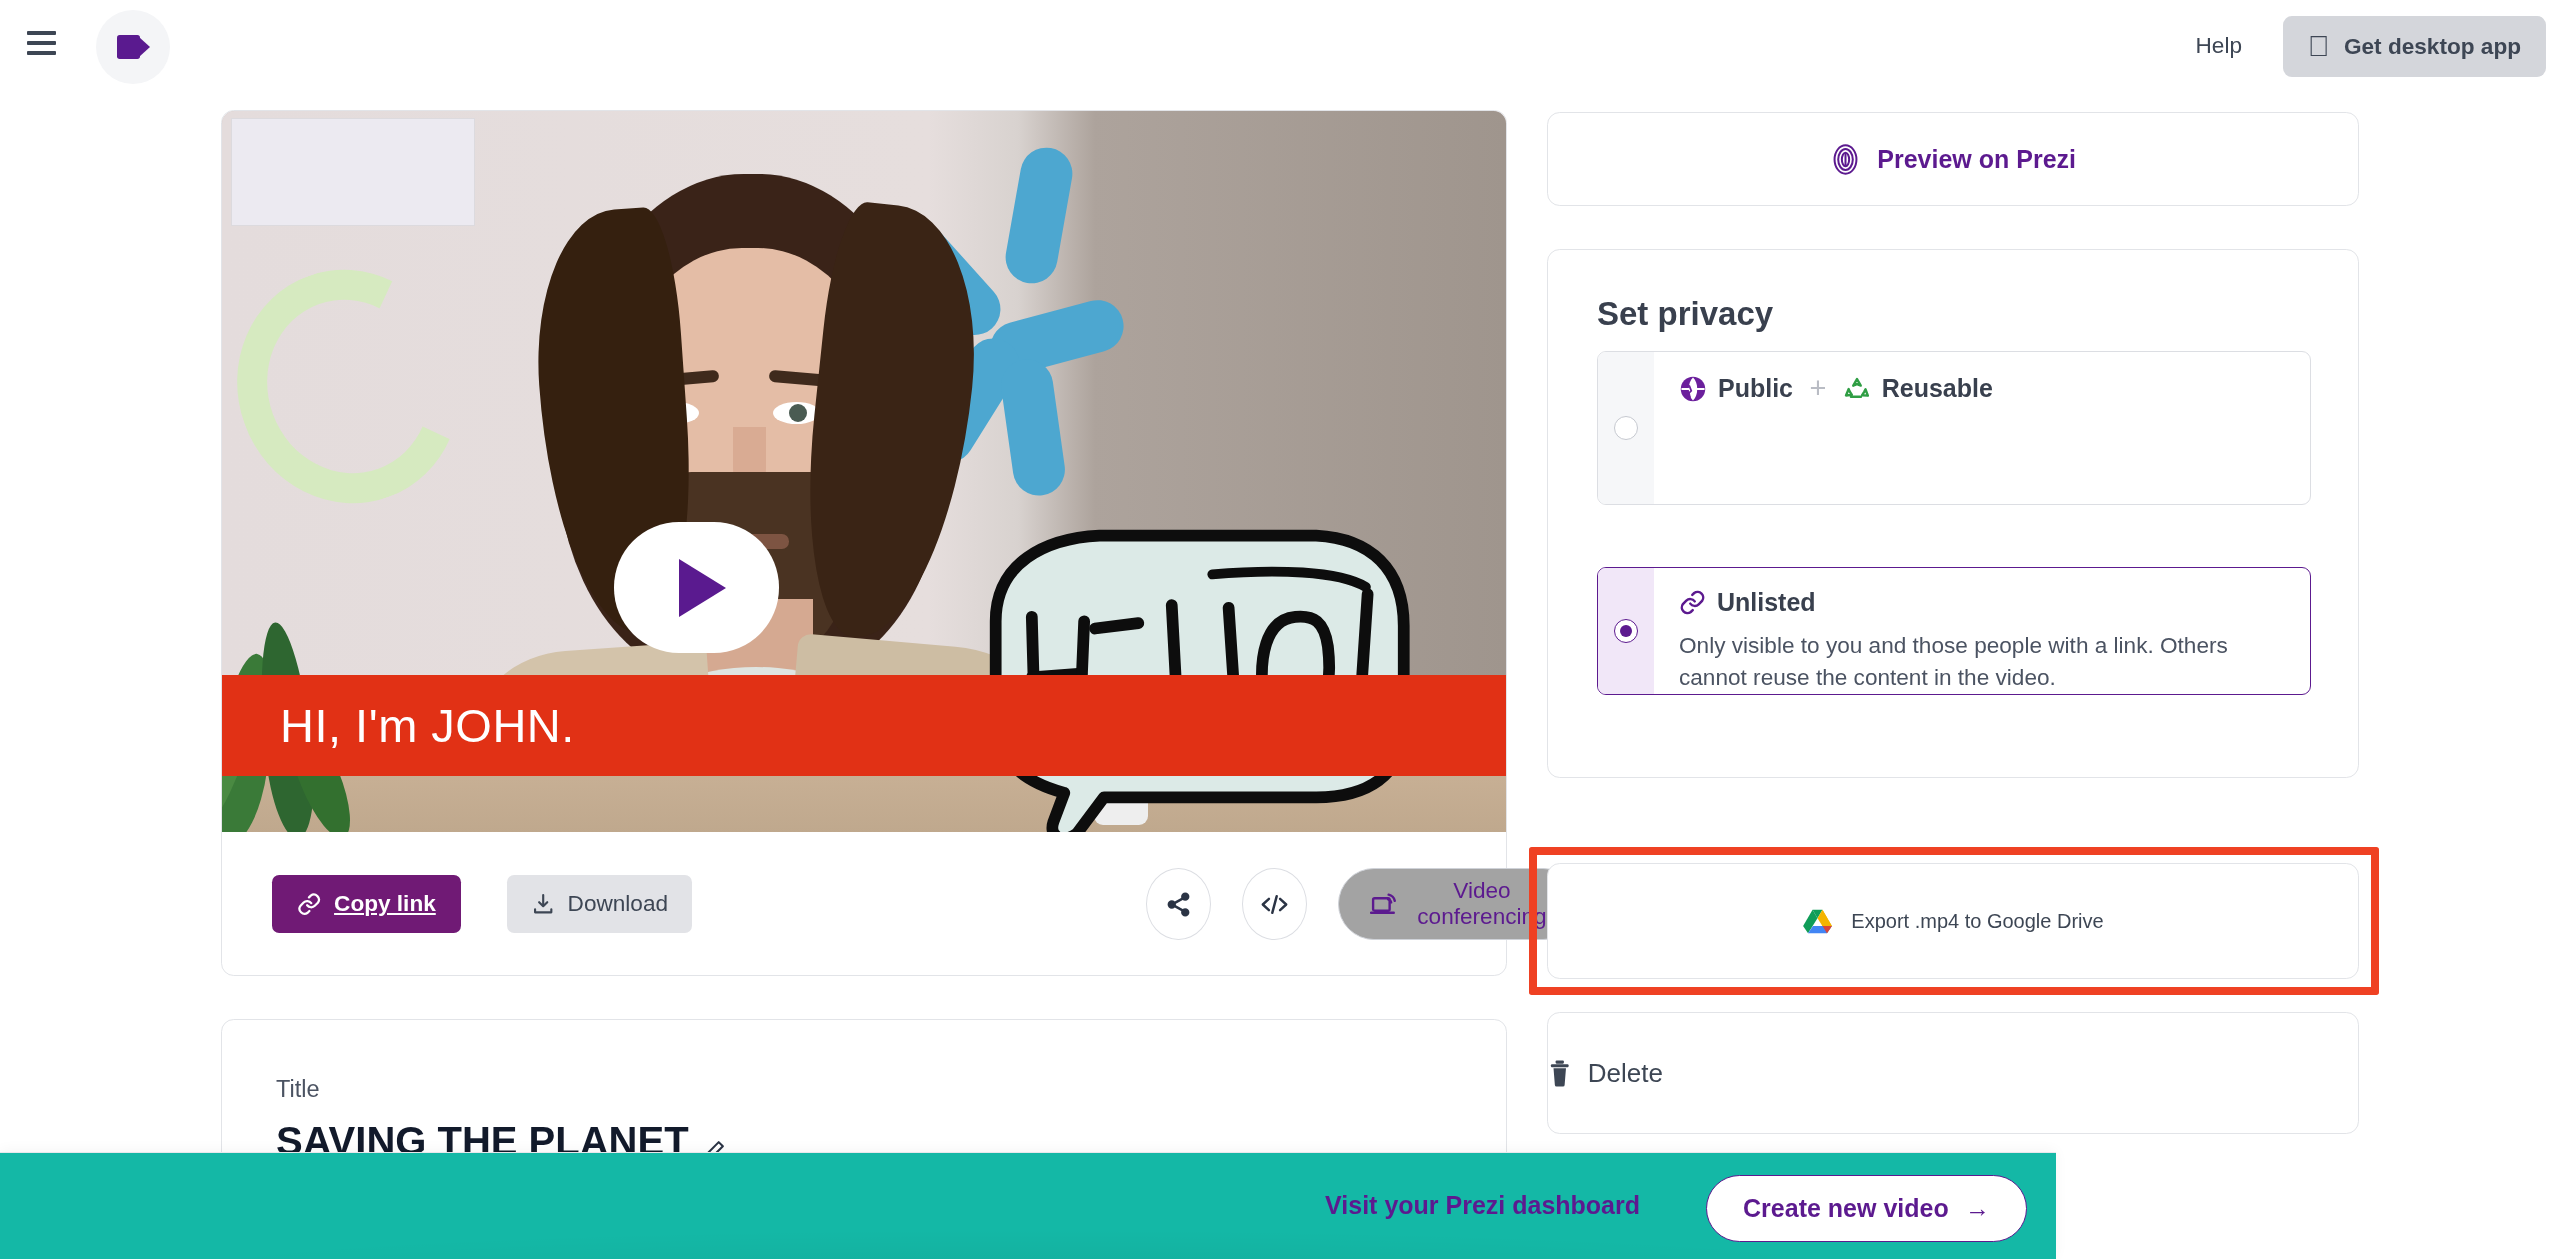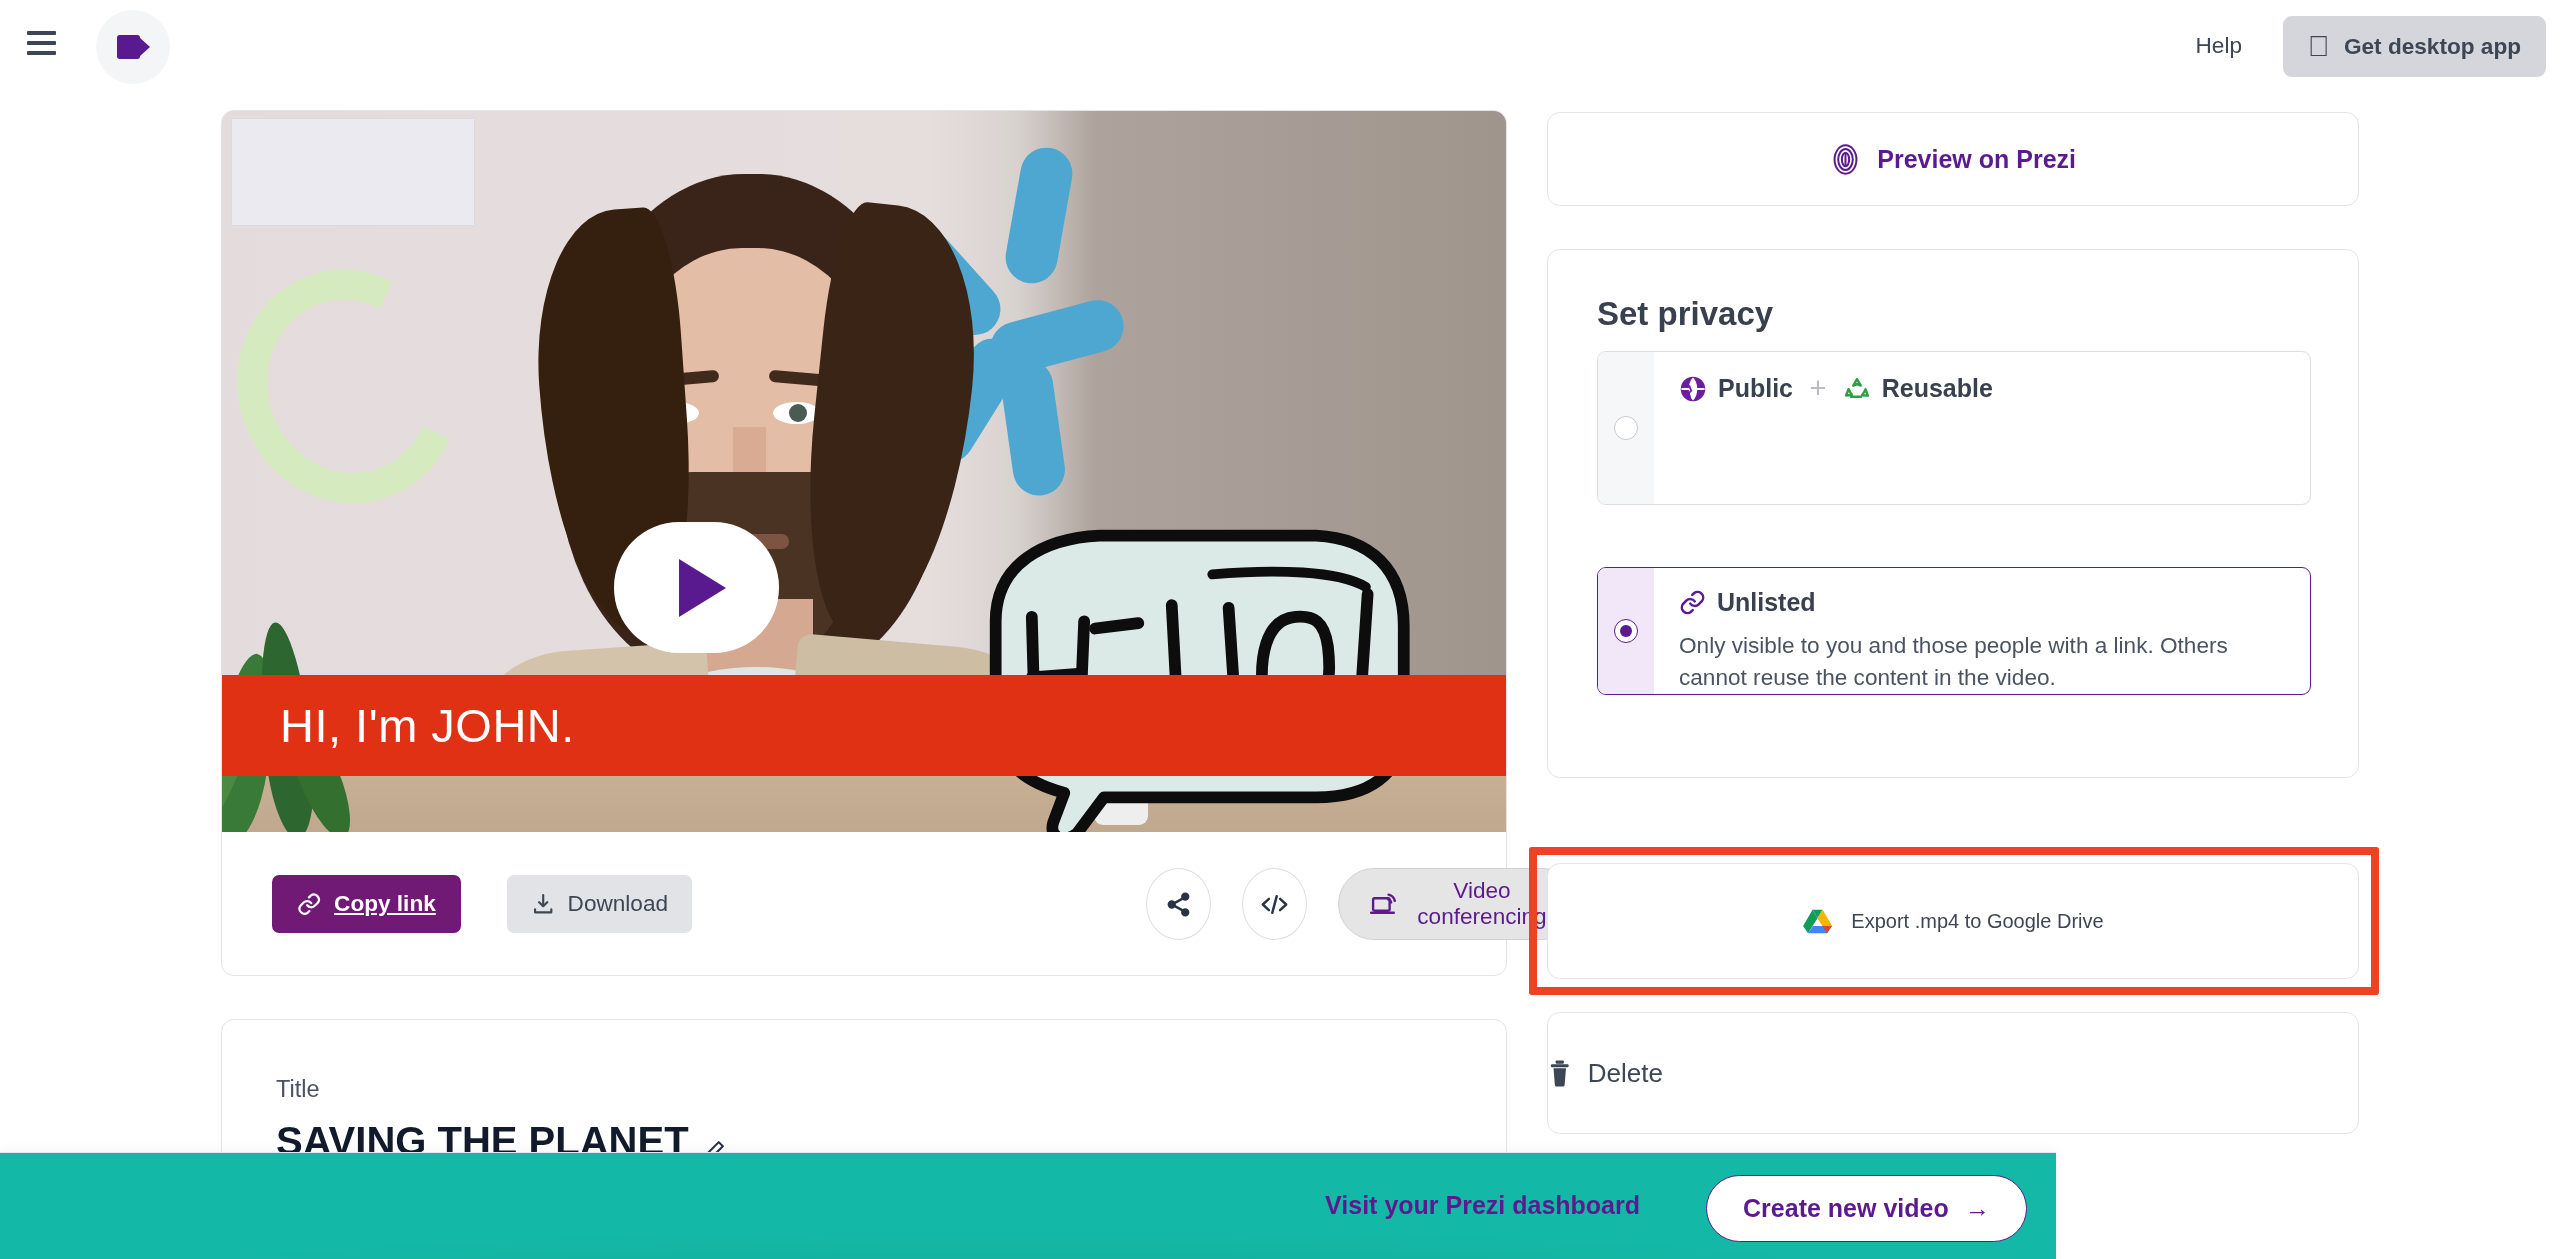--- a/index.html
+++ b/index.html
@@ -215,21 +215,21 @@
     position: absolute; top: 36px;
     width: 65px; height: 72px; border: 0.9px solid #dcdee3; border-radius: 50%;
     display: flex; align-items: center; justify-content: center;
     cursor: pointer; background: #fff;
   }
   .icon-circle.share { left: 924px; }
   .icon-circle.embed { left: 1020px; }
   .btn-vc {
     position: absolute; left: 1116px; top: 36px;
     height: 72px; padding: 0 31px;
-    background: #e5e5e5; border: 0.9px solid #cfd2d8; border-radius: 36px;
+    background: #a3a3a3; border: 0.9px solid #cfd2d8; border-radius: 36px;
     display: flex; align-items: center; gap: 16.3px;
     color: #5c1a8f; font-size: 22.6px; cursor: pointer;
     font-family: "Liberation Sans", sans-serif;
   }
 
   .title-card {
     position: absolute; left: 221px; top: 1019px;
     width: 1286px; height: 181px;
     background: #fff; border: 0.9px solid #e2e4e8; border-radius: 12.7px;
     overflow: hidden;

